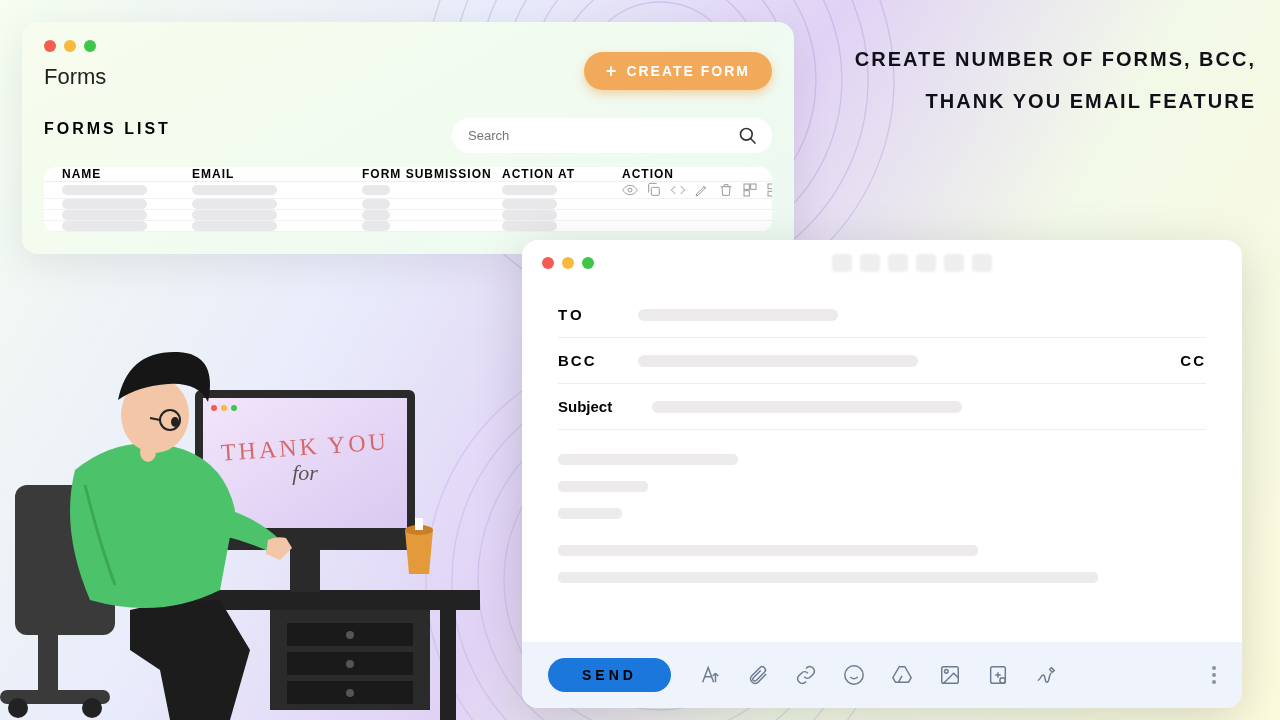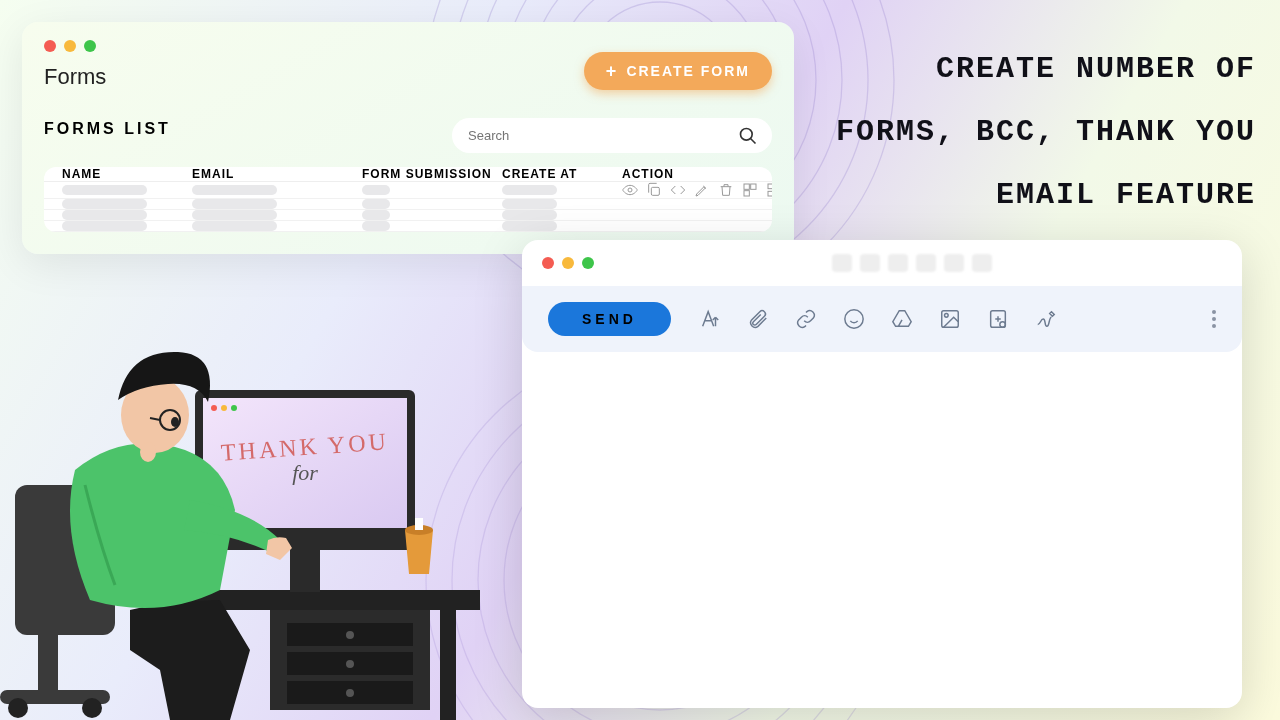--- a/index.html
+++ b/index.html
@@ -8,23 +8,23 @@
     font-family: -apple-system, BlinkMacSystemFont, "Segoe UI", sans-serif;
     background: linear-gradient(120deg, #f5fef0 0%, #e9ecfb 30%, #e0d2f5 50%, #f2f9e8 70%, #fcfbdd 100%);
     position: relative;
   }
   .bg-wave { position:absolute; pointer-events:none; opacity:0.25; }
   .bg-wave.top { top:-180px; right:360px; width:520px; }
   .bg-wave.bot { bottom:-120px; left:400px; width:520px; }
 
   .headline {
     position:absolute; top:38px; right:24px; width:430px;
-    text-align:right; font-weight:700; font-size:30px;
+    text-align:right; font-weight:700; font-size:20px;
     letter-spacing:2px; line-height:2.1; color:#101018;
-    font-family: Liberation Mono, monospace; text-transform:uppercase;
+    font-family: Liberation Sans, sans-serif; text-transform:uppercase;
   }
 
   
   .forms-panel {
     position:absolute; top:22px; left:22px; width:772px;
     background:linear-gradient(150deg,#f7fdee,#ecf9f1);
     border-radius:16px; padding:18px 22px 22px;
     box-shadow:0 10px 40px rgba(0,0,0,0.08);
   }
   .dots { display:flex; gap:8px; }
@@ -129,21 +129,21 @@
           <circle cx="10" cy="10" r="7" fill="none" stroke="#333" stroke-width="2"></circle>
           <line x1="15" y1="15" x2="21" y2="21" stroke="#333" stroke-width="2"></line>
         </svg>
     </div>
   </div>
   <div class="table">
     <div class="thead">
       <span>NAME</span>
       <span>EMAIL</span>
       <span>FORM SUBMISSION</span>
-      <span>CREATE AT</span>
+      <span>ACTION AT</span>
       <span class="act">ACTION</span>
     </div>
     <div class="trow">
       <div class="ph md"></div>
         <div class="ph md"></div>
         <div class="ph tn"></div>
         <div class="ph sm"></div>
       <div class="actions">
         <svg viewBox="0 0 24 24">
             <path d="M1 12s4-7 11-7 11 7 11 7-4 7-11 7S1 12 1 12z"></path>
@@ -204,20 +204,42 @@
     <span class="dot r"></span>
     <span class="dot y"></span>
     <span class="dot g"></span>
     <div class="ghost">
       <div class="ph"></div>
         <div class="ph"></div>
         <div class="ph"></div>
         <div class="ph"></div>
         <div class="ph"></div>
         <div class="ph"></div>
+    </div>
+  </div>
+  <div class="email-body">
+    <div class="field">
+      <span class="lbl to">TO</span>
+      <div class="ph" style="width:200px"></div>
+    </div>
+    <div class="field">
+      <span class="lbl">BCC</span>
+      <div class="ph" style="width:280px"></div>
+      <span class="cc">CC</span>
+    </div>
+    <div class="field subj">
+      <span class="lbl">Subject</span>
+      <div class="ph" style="width:310px"></div>
+    </div>
+    <div class="content-area">
+      <div class="ph" style="width:180px"></div>
+      <div class="ph" style="width:90px"></div>
+      <div class="ph" style="width:64px"></div>
+      <div class="ph" style="width:420px;margin-top:26px"></div>
+      <div class="ph" style="width:540px"></div>
     </div>
   </div>
   <div class="compose-bar">
     <button class="send">SEND</button>
     <div class="tool-icons">
       <svg viewBox="0 0 24 24">
           <path d="M4 20L10 4l6 16M6 14h8M18 10v10M18 10l3 3M18 10l-3 3"></path>
         </svg>
       <svg viewBox="0 0 24 24">
           <path d="M21 11l-9 9a5 5 0 01-7-7l9-9a3.5 3.5 0 015 5l-9 9a2 2 0 01-3-3l8-8"></path>

